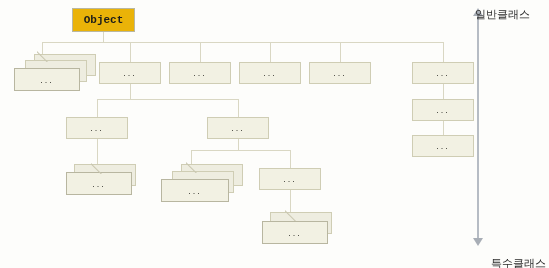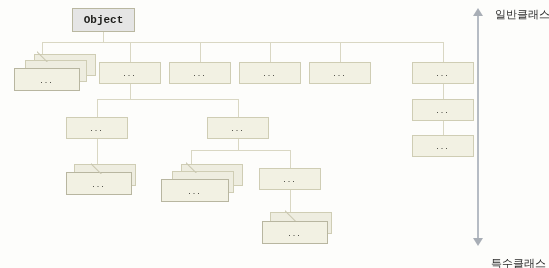--- a/index.html
+++ b/index.html
@@ -58,21 +58,21 @@
     transform: translateY(-50%);
     text-align: center;
     font-size: 9px;
     line-height: 1;
     letter-spacing: 2px;
     color: #3a3a32;
     font-family: "Liberation Sans", sans-serif;
     user-select: none;
   }
   .node.root {
-    background: #e5e5e5;
+    background: #eab308;
     border: 1px solid #b9b7a0;
   }
   .node.root .label {
     position: absolute;
     left: 0; right: 0;
     top: 50%;
     transform: translateY(-50%);
     text-align: center;
     font-family: "Liberation Mono", monospace;
     font-size: 11px;
@@ -233,16 +233,16 @@
     <div class="front" style="left:4px;  top:9px;  width:66px; height:23px;">
       <span class="dots">...</span>
     </div>
   </div>
   <div class="tick" style="left:285px; top:209px;"></div>
 
   <div class="arrow-up" style="left:473px; top:8px;"></div>
   <div class="axis-line" style="left:477px; top:16px; height:222px;"></div>
   <div class="arrow-down" style="left:473px; top:238px;"></div>
 
-  <div class="axis-label" style="left:495px; top:7px;text-align:center;">일반클래스</div>
+  <div class="axis-label" style="left:475px; top:7px;text-align:center;">일반클래스</div>
   <div class="axis-label" style="left:491px; top:222px;margin-top:34px;">특수클래스</div>
 
 </div>
 
 </body></html>

